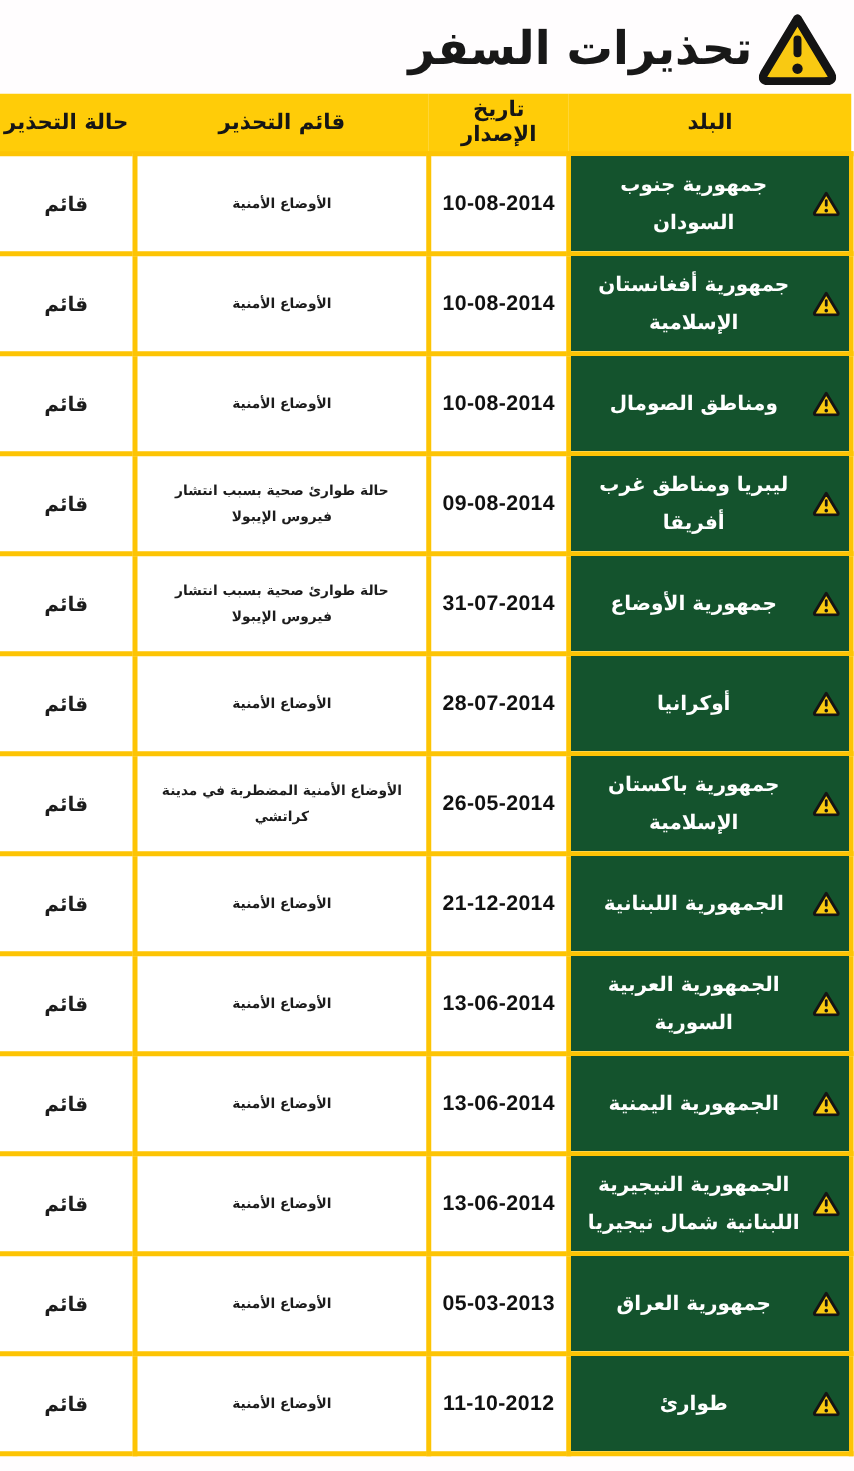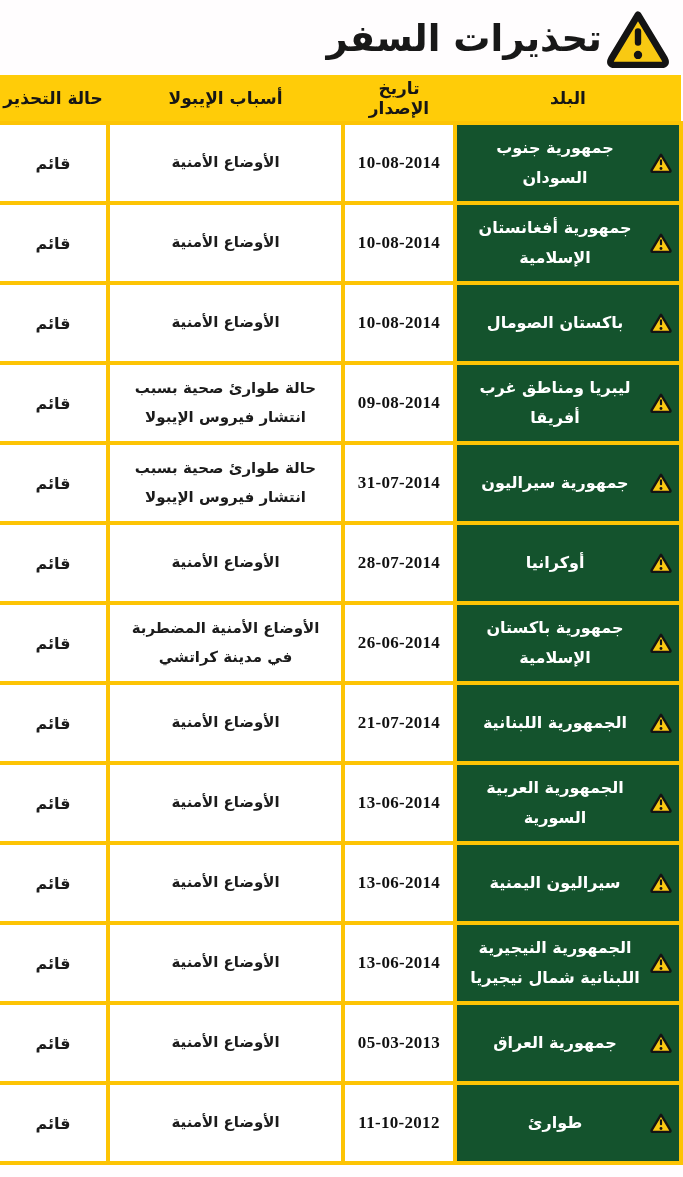--- a/index.html
+++ b/index.html
@@ -64,27 +64,27 @@
   td.country-cell {
     background: #14532d;
     color: #ffffff;
     position: relative;
     padding-right: 34px;
     padding-left: 8px;
     line-height: 1.9;
     font-size: 16px;
   }
   td.date-cell {
-    font-family: Liberation Serif, serif;
+    font-family: Liberation Sans, sans-serif;
     font-size: 17px;
     letter-spacing: 0.3px;
     color: #111111;
     direction: ltr;
   }
-  td.reason-cell { line-height: 1.95; font-size: 15px; }
+  td.reason-cell { line-height: 1.95; font-size: 11px; }
   td.status-cell { font-size: 16px; }
 
   .warn-icon {
     position: absolute;
     right: 7px;
     top: 50%;
     transform: translateY(-50%);
     width: 22px;
     height: 20px;
   }
@@ -108,21 +108,21 @@
   <colgroup>
     <col style="width:226px">
     <col style="width:112px">
     <col style="width:235px">
     <col style="width:110px">
   </colgroup>
   <thead>
     <tr>
       <th>البلد</th>
       <th>تاريخ الإصدار</th>
-      <th>أسباب الإيبولا</th>
+      <th>قائم التحذير</th>
       <th>حالة التحذير</th>
     </tr>
   </thead>
   <tbody>
   <tr>
     <td class="country-cell">
       <span class="warn-icon">
   <svg viewBox="0 0 64 60" xmlns="http://www.w3.org/2000/svg">
     <path d="M32 5 L59.5 50.5 Q63 57 54.5 57 H9.5 Q1 57 4.5 50.5 Z" fill="#F9C912" stroke="#141414" stroke-width="7" stroke-linejoin="round"></path>
     <rect x="28.7" y="19" width="6.6" height="18" rx="3.3" fill="#141414"></rect>
@@ -154,21 +154,21 @@
 
   <tr>
     <td class="country-cell">
       <span class="warn-icon">
   <svg viewBox="0 0 64 60" xmlns="http://www.w3.org/2000/svg">
     <path d="M32 5 L59.5 50.5 Q63 57 54.5 57 H9.5 Q1 57 4.5 50.5 Z" fill="#F9C912" stroke="#141414" stroke-width="7" stroke-linejoin="round"></path>
     <rect x="28.7" y="19" width="6.6" height="18" rx="3.3" fill="#141414"></rect>
     <circle cx="32" cy="46.5" r="4.3" fill="#141414"></circle>
   </svg>
 </span>
-      <span class="country-label">باكستان الصومال</span>
+      <span class="country-label">ومناطق الصومال</span>
     </td>
     <td class="date-cell">10-08-2014</td>
     <td class="reason-cell">الأوضاع الأمنية</td>
     <td class="status-cell">قائم</td>
   </tr>
 
   <tr>
     <td class="country-cell">
       <span class="warn-icon">
   <svg viewBox="0 0 64 60" xmlns="http://www.w3.org/2000/svg">
@@ -186,21 +186,21 @@
 
   <tr>
     <td class="country-cell">
       <span class="warn-icon">
   <svg viewBox="0 0 64 60" xmlns="http://www.w3.org/2000/svg">
     <path d="M32 5 L59.5 50.5 Q63 57 54.5 57 H9.5 Q1 57 4.5 50.5 Z" fill="#F9C912" stroke="#141414" stroke-width="7" stroke-linejoin="round"></path>
     <rect x="28.7" y="19" width="6.6" height="18" rx="3.3" fill="#141414"></rect>
     <circle cx="32" cy="46.5" r="4.3" fill="#141414"></circle>
   </svg>
 </span>
-      <span class="country-label">جمهورية سيراليون</span>
+      <span class="country-label">جمهورية الأوضاع</span>
     </td>
     <td class="date-cell">31-07-2014</td>
     <td class="reason-cell">حالة طوارئ صحية بسبب انتشار فيروس الإيبولا</td>
     <td class="status-cell">قائم</td>
   </tr>
 
   <tr>
     <td class="country-cell">
       <span class="warn-icon">
   <svg viewBox="0 0 64 60" xmlns="http://www.w3.org/2000/svg">
@@ -220,37 +220,37 @@
     <td class="country-cell">
       <span class="warn-icon">
   <svg viewBox="0 0 64 60" xmlns="http://www.w3.org/2000/svg">
     <path d="M32 5 L59.5 50.5 Q63 57 54.5 57 H9.5 Q1 57 4.5 50.5 Z" fill="#F9C912" stroke="#141414" stroke-width="7" stroke-linejoin="round"></path>
     <rect x="28.7" y="19" width="6.6" height="18" rx="3.3" fill="#141414"></rect>
     <circle cx="32" cy="46.5" r="4.3" fill="#141414"></circle>
   </svg>
 </span>
       <span class="country-label">جمهورية باكستان الإسلامية</span>
     </td>
-    <td class="date-cell">26-06-2014</td>
+    <td class="date-cell">26-05-2014</td>
     <td class="reason-cell">الأوضاع الأمنية المضطربة في مدينة كراتشي</td>
     <td class="status-cell">قائم</td>
   </tr>
 
   <tr>
     <td class="country-cell">
       <span class="warn-icon">
   <svg viewBox="0 0 64 60" xmlns="http://www.w3.org/2000/svg">
     <path d="M32 5 L59.5 50.5 Q63 57 54.5 57 H9.5 Q1 57 4.5 50.5 Z" fill="#F9C912" stroke="#141414" stroke-width="7" stroke-linejoin="round"></path>
     <rect x="28.7" y="19" width="6.6" height="18" rx="3.3" fill="#141414"></rect>
     <circle cx="32" cy="46.5" r="4.3" fill="#141414"></circle>
   </svg>
 </span>
       <span class="country-label">الجمهورية اللبنانية</span>
     </td>
-    <td class="date-cell">21-07-2014</td>
+    <td class="date-cell">21-12-2014</td>
     <td class="reason-cell">الأوضاع الأمنية</td>
     <td class="status-cell">قائم</td>
   </tr>
 
   <tr>
     <td class="country-cell">
       <span class="warn-icon">
   <svg viewBox="0 0 64 60" xmlns="http://www.w3.org/2000/svg">
     <path d="M32 5 L59.5 50.5 Q63 57 54.5 57 H9.5 Q1 57 4.5 50.5 Z" fill="#F9C912" stroke="#141414" stroke-width="7" stroke-linejoin="round"></path>
     <rect x="28.7" y="19" width="6.6" height="18" rx="3.3" fill="#141414"></rect>
@@ -266,21 +266,21 @@
 
   <tr>
     <td class="country-cell">
       <span class="warn-icon">
   <svg viewBox="0 0 64 60" xmlns="http://www.w3.org/2000/svg">
     <path d="M32 5 L59.5 50.5 Q63 57 54.5 57 H9.5 Q1 57 4.5 50.5 Z" fill="#F9C912" stroke="#141414" stroke-width="7" stroke-linejoin="round"></path>
     <rect x="28.7" y="19" width="6.6" height="18" rx="3.3" fill="#141414"></rect>
     <circle cx="32" cy="46.5" r="4.3" fill="#141414"></circle>
   </svg>
 </span>
-      <span class="country-label">سيراليون اليمنية</span>
+      <span class="country-label">الجمهورية اليمنية</span>
     </td>
     <td class="date-cell">13-06-2014</td>
     <td class="reason-cell">الأوضاع الأمنية</td>
     <td class="status-cell">قائم</td>
   </tr>
 
   <tr>
     <td class="country-cell">
       <span class="warn-icon">
   <svg viewBox="0 0 64 60" xmlns="http://www.w3.org/2000/svg">

